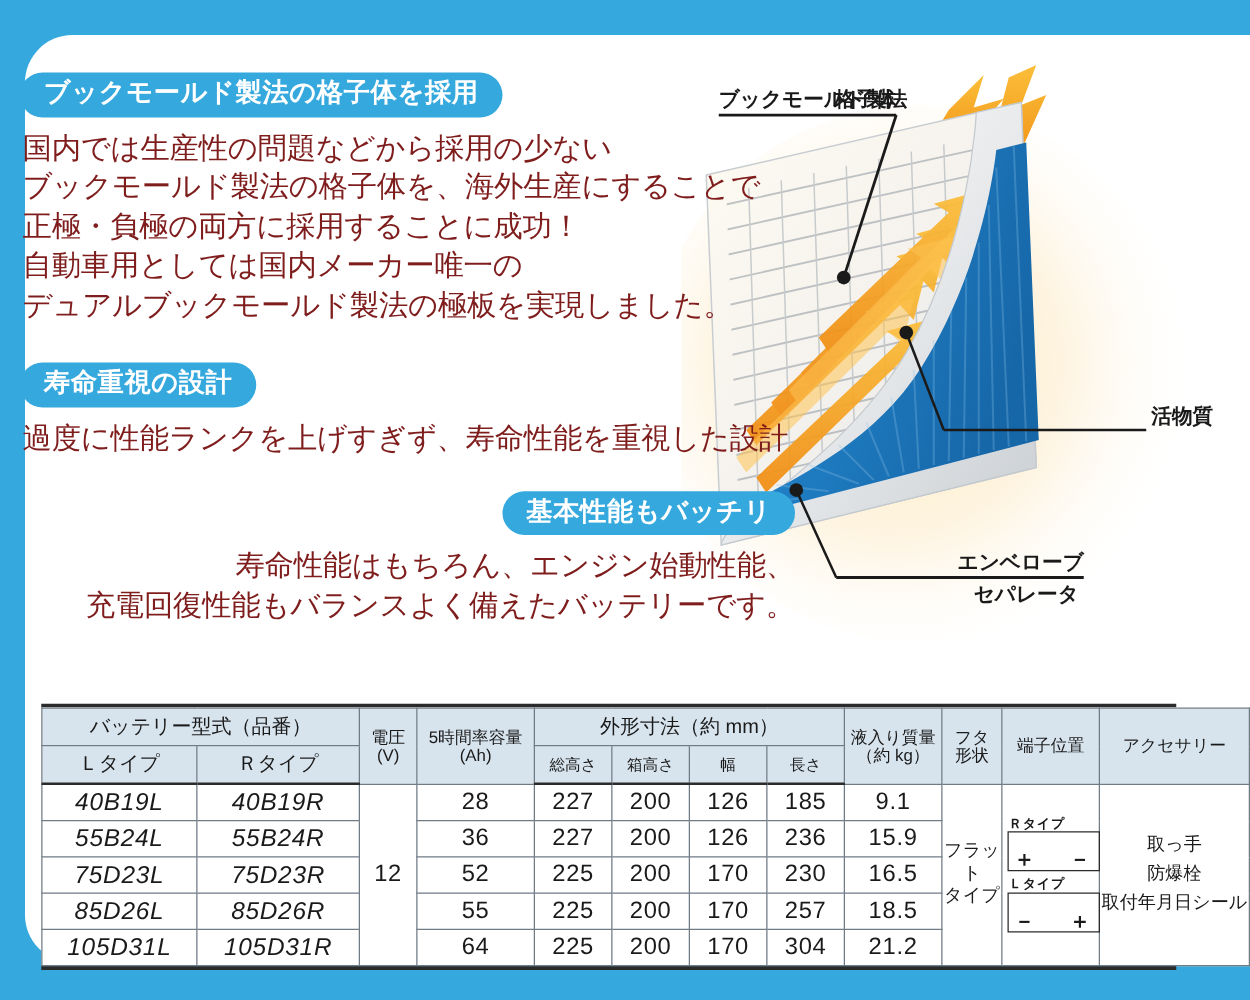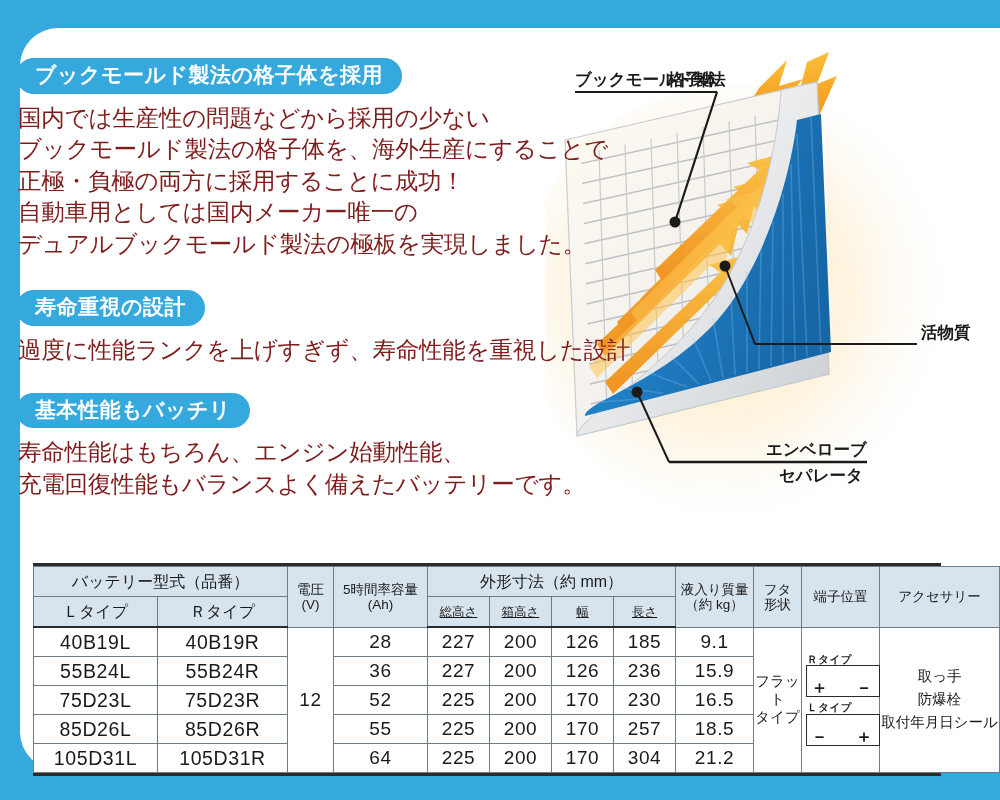--- a/index.html
+++ b/index.html
@@ -58,21 +58,21 @@
   .para {
     color: #7f1d1d;
     font-size: 23.5px;
     line-height: 1.345;
     margin: 9px 0 0 2px;
     white-space: pre-line;
     letter-spacing: -0.2px;
   }
 
   .blk-2 { margin-top: 30px; }
-  .blk-3 { margin-top: 26px; }
+  .blk-3 { margin-top: 26px; text-align: right; }
 
   
   .illus {
     position: absolute;
     left: 545px;
     top: 44px;
     width: 455px;
     height: 500px;
     z-index: 3;
   }
@@ -101,28 +101,28 @@
     padding: 0;
   }
   table.spec th {
     background: #d7e4ee;
     font-weight: normal;
     font-size: 16px;
     line-height: 1.12;
     height: 29px;
   }
   table.spec th.small { font-size: 13.5px; }
-  table.spec th.tiny  { font-size: 12.5px; text-decoration: underline; }
+  table.spec th.tiny  { font-size: 12.5px; }
 
   table.spec td {
     font-size: 19px;
     height: 28px;
     letter-spacing: 0.6px;
   }
-  table.spec td.model { font-size: 19.5px; }
+  table.spec td.model { font-size: 19.5px; font-style: italic; }
   table.spec td.jp {
     font-size: 14.5px;
     line-height: 1.22;
     letter-spacing: 0;
   }
   table.spec td.acc {
     font-size: 14.5px;
     line-height: 1.6;
     letter-spacing: 0;
   }

